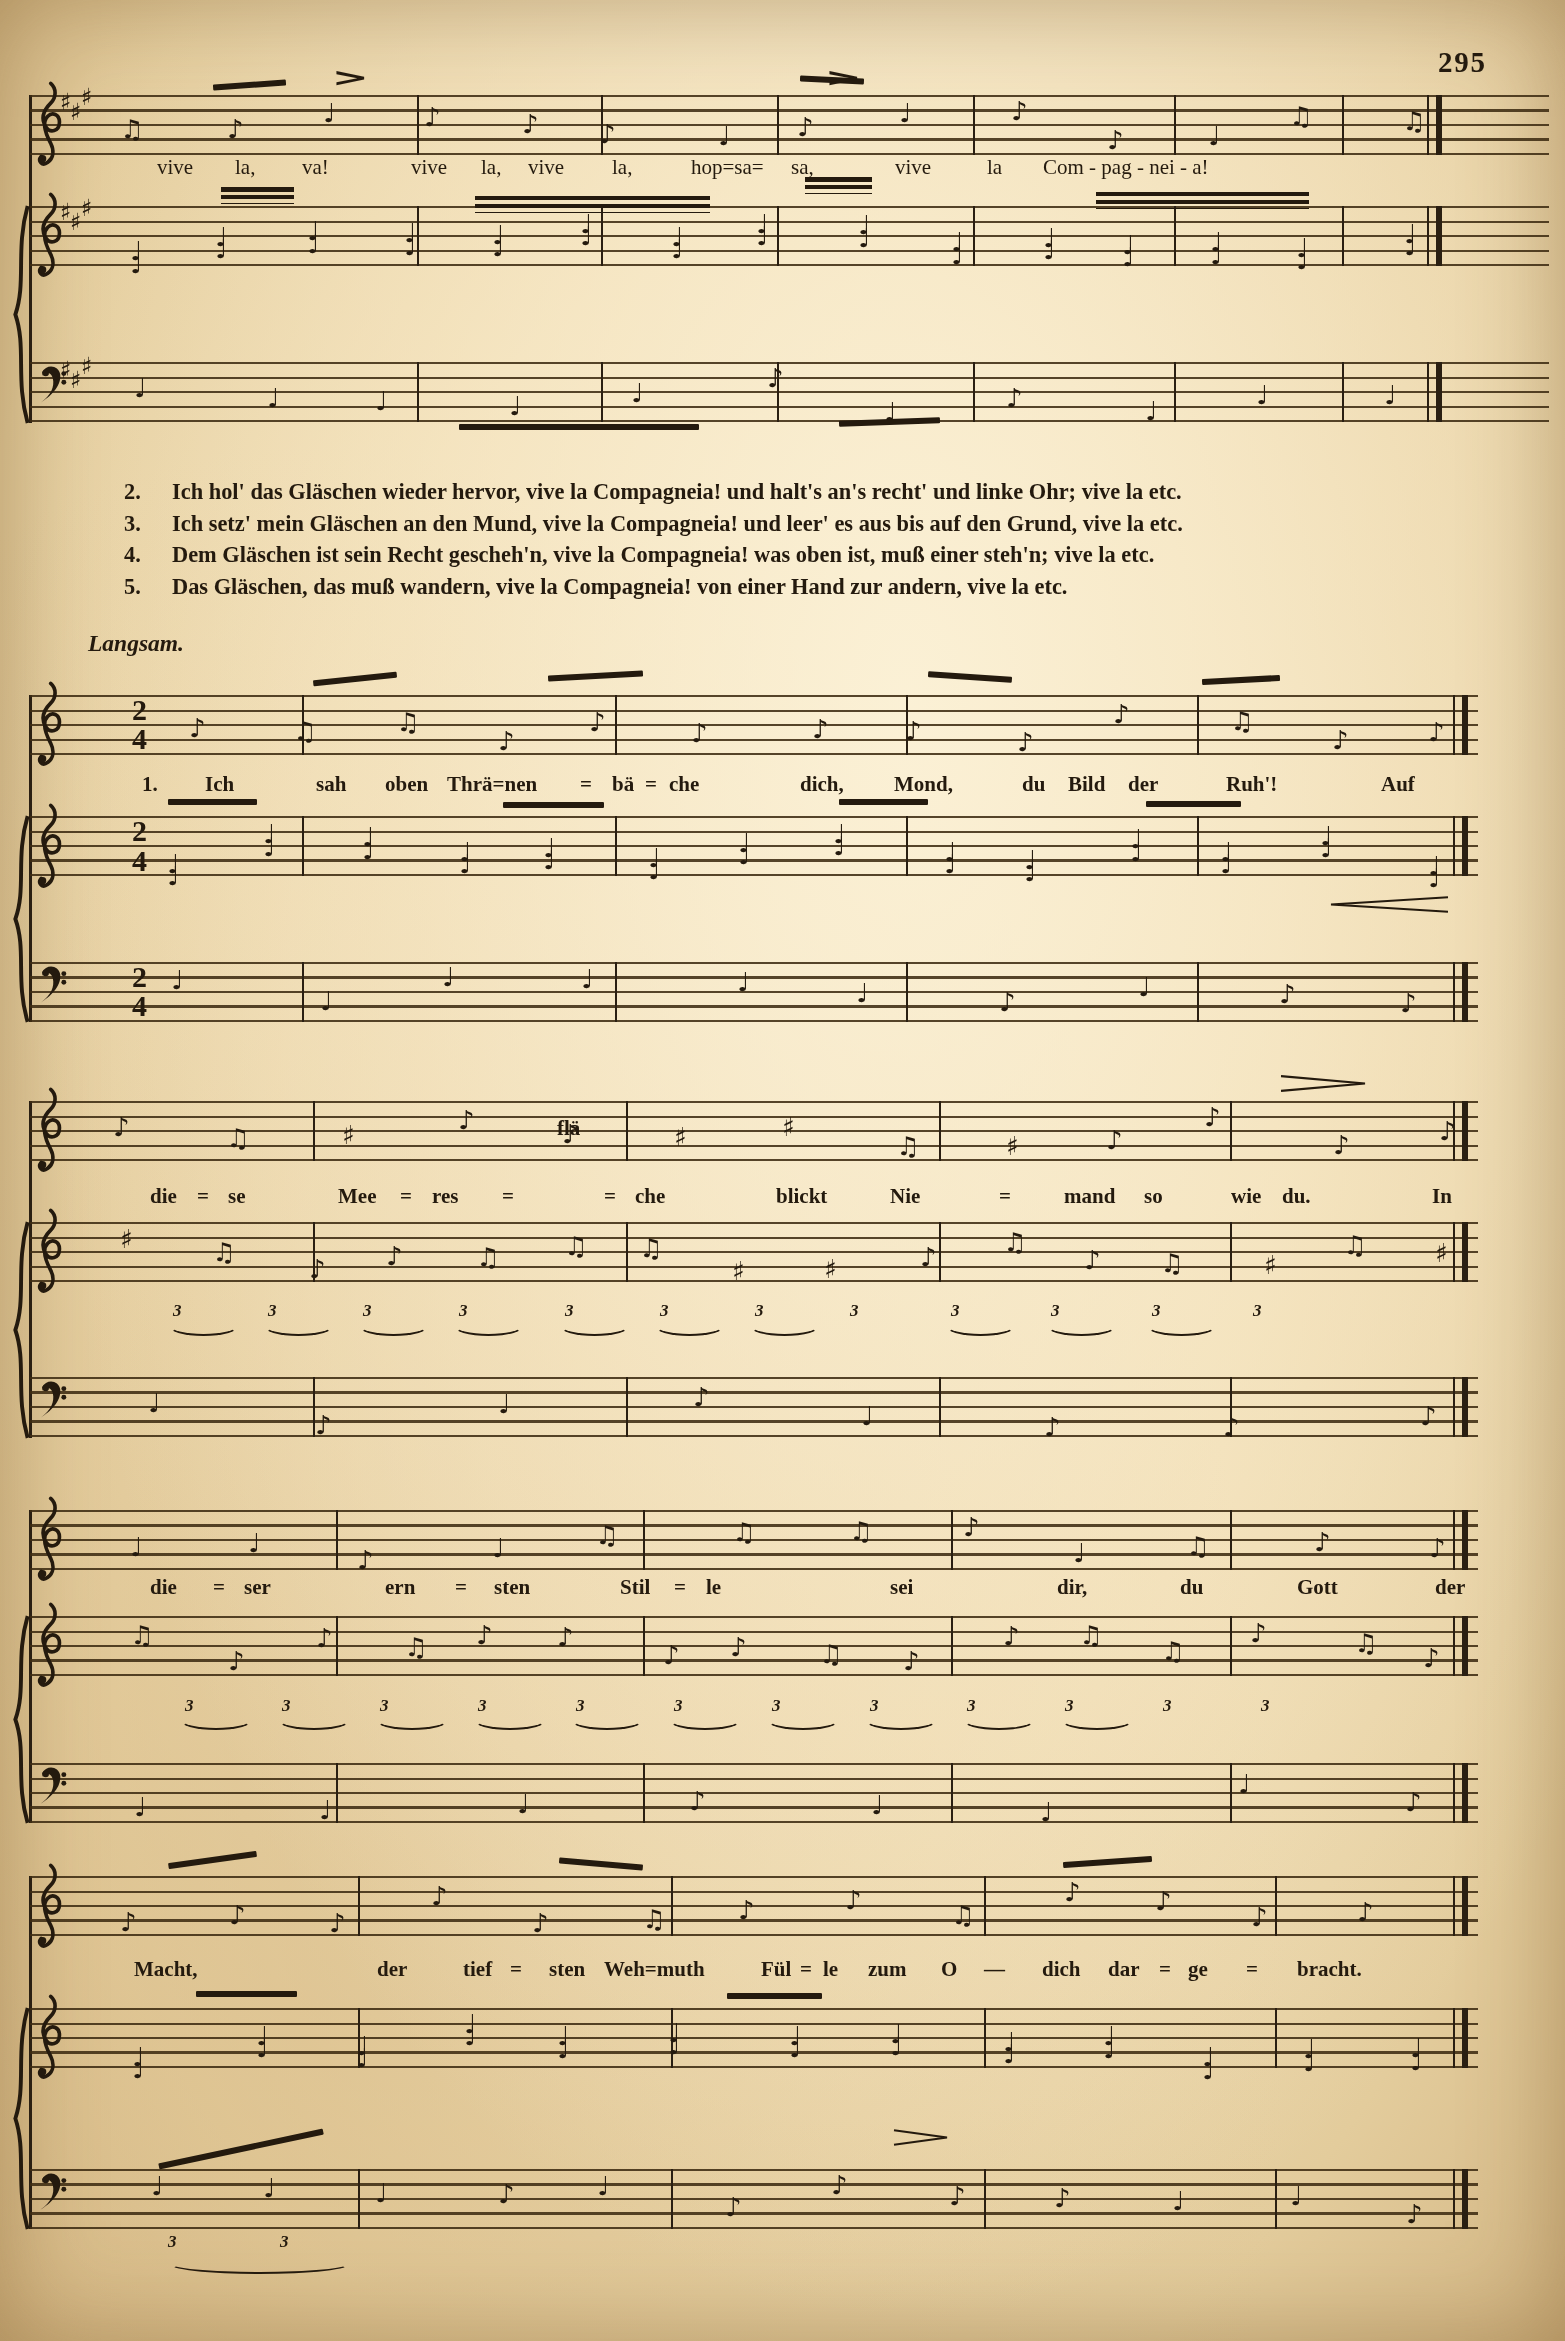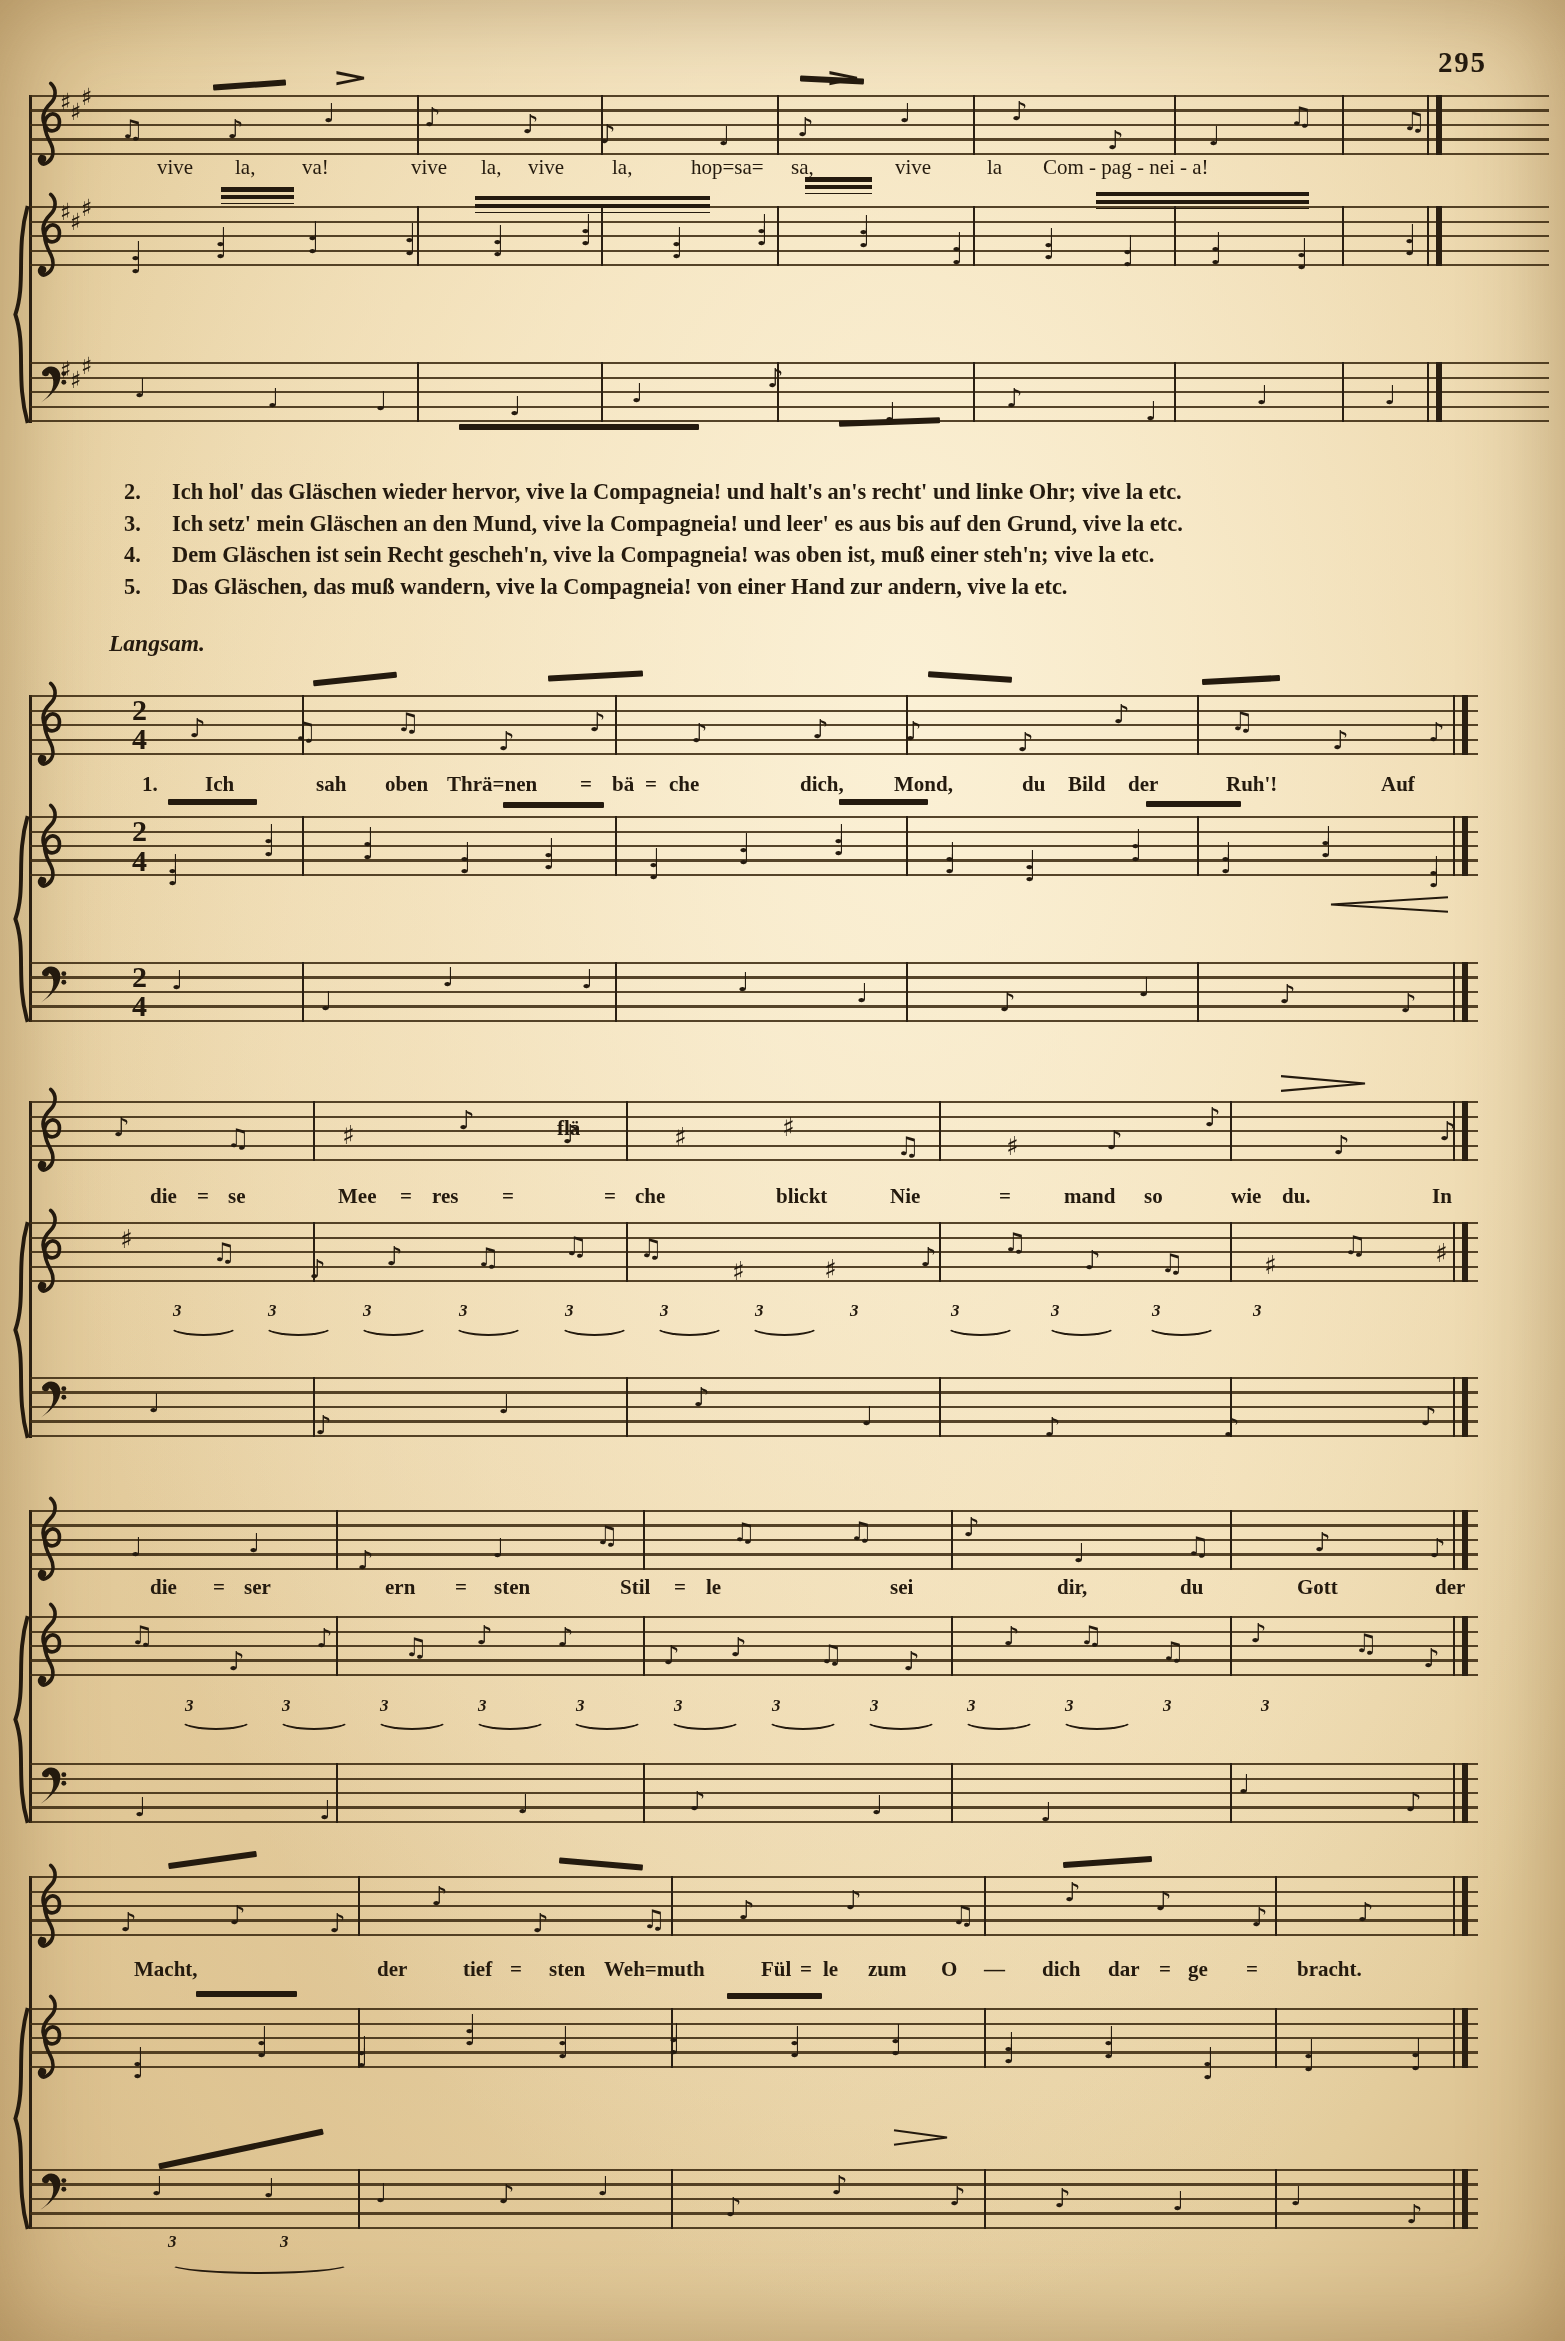--- a/index.html
+++ b/index.html
@@ -33,21 +33,21 @@
   .tsig{position:absolute;font-size:30px;font-weight:700;line-height:1;color:#241a0e;}
   .trip{position:absolute;font-size:17px;font-weight:700;font-style:italic;color:#241a0e;}
   svg.clef,svg.brace,svg.hairpin{position:absolute;overflow:visible;}
 </style>
 </head>
 <body>
 
 <div class="page">
   <div class="pagenum" style="left:1438px;top:46px">295</div>
 
-  <div class="tempo" style="left:109px;top:630px">Langsam.</div>
+  <div class="tempo" style="left:88px;top:630px">Langsam.</div>
 
   <div id="music-layer">
       <div class="sysline" style="left: 29px; top: 95px; height: 328px;"></div>
       <div class="staff" style="left: 30px; top: 95px; width: 1519px;"></div>
       <svg class="clef" viewBox="0 0 36 130" style="left: 34px; top: 79px; width: 29px; height: 95px;">
         <path d="M21 6 C29 13 29 25 21 33 C10 44 8 55 14 65 C20 75 33 72 33 59 C33 48 23 45 17 51 C9 59 13 73 21 88 C26 98 25 108 17 114 C9 120 3 112 8 106" fill="none" stroke="#241a0e" stroke-width="5" stroke-linecap="round"></path>
         <circle cx="10" cy="109" r="5" fill="#241a0e"></circle>
       </svg>
       <div class="note" style="left: 60px; top: 91px; font-size: 23.5px;">♯</div>
       <div class="note" style="left: 70px; top: 101px; font-size: 23.5px;">♯</div>

